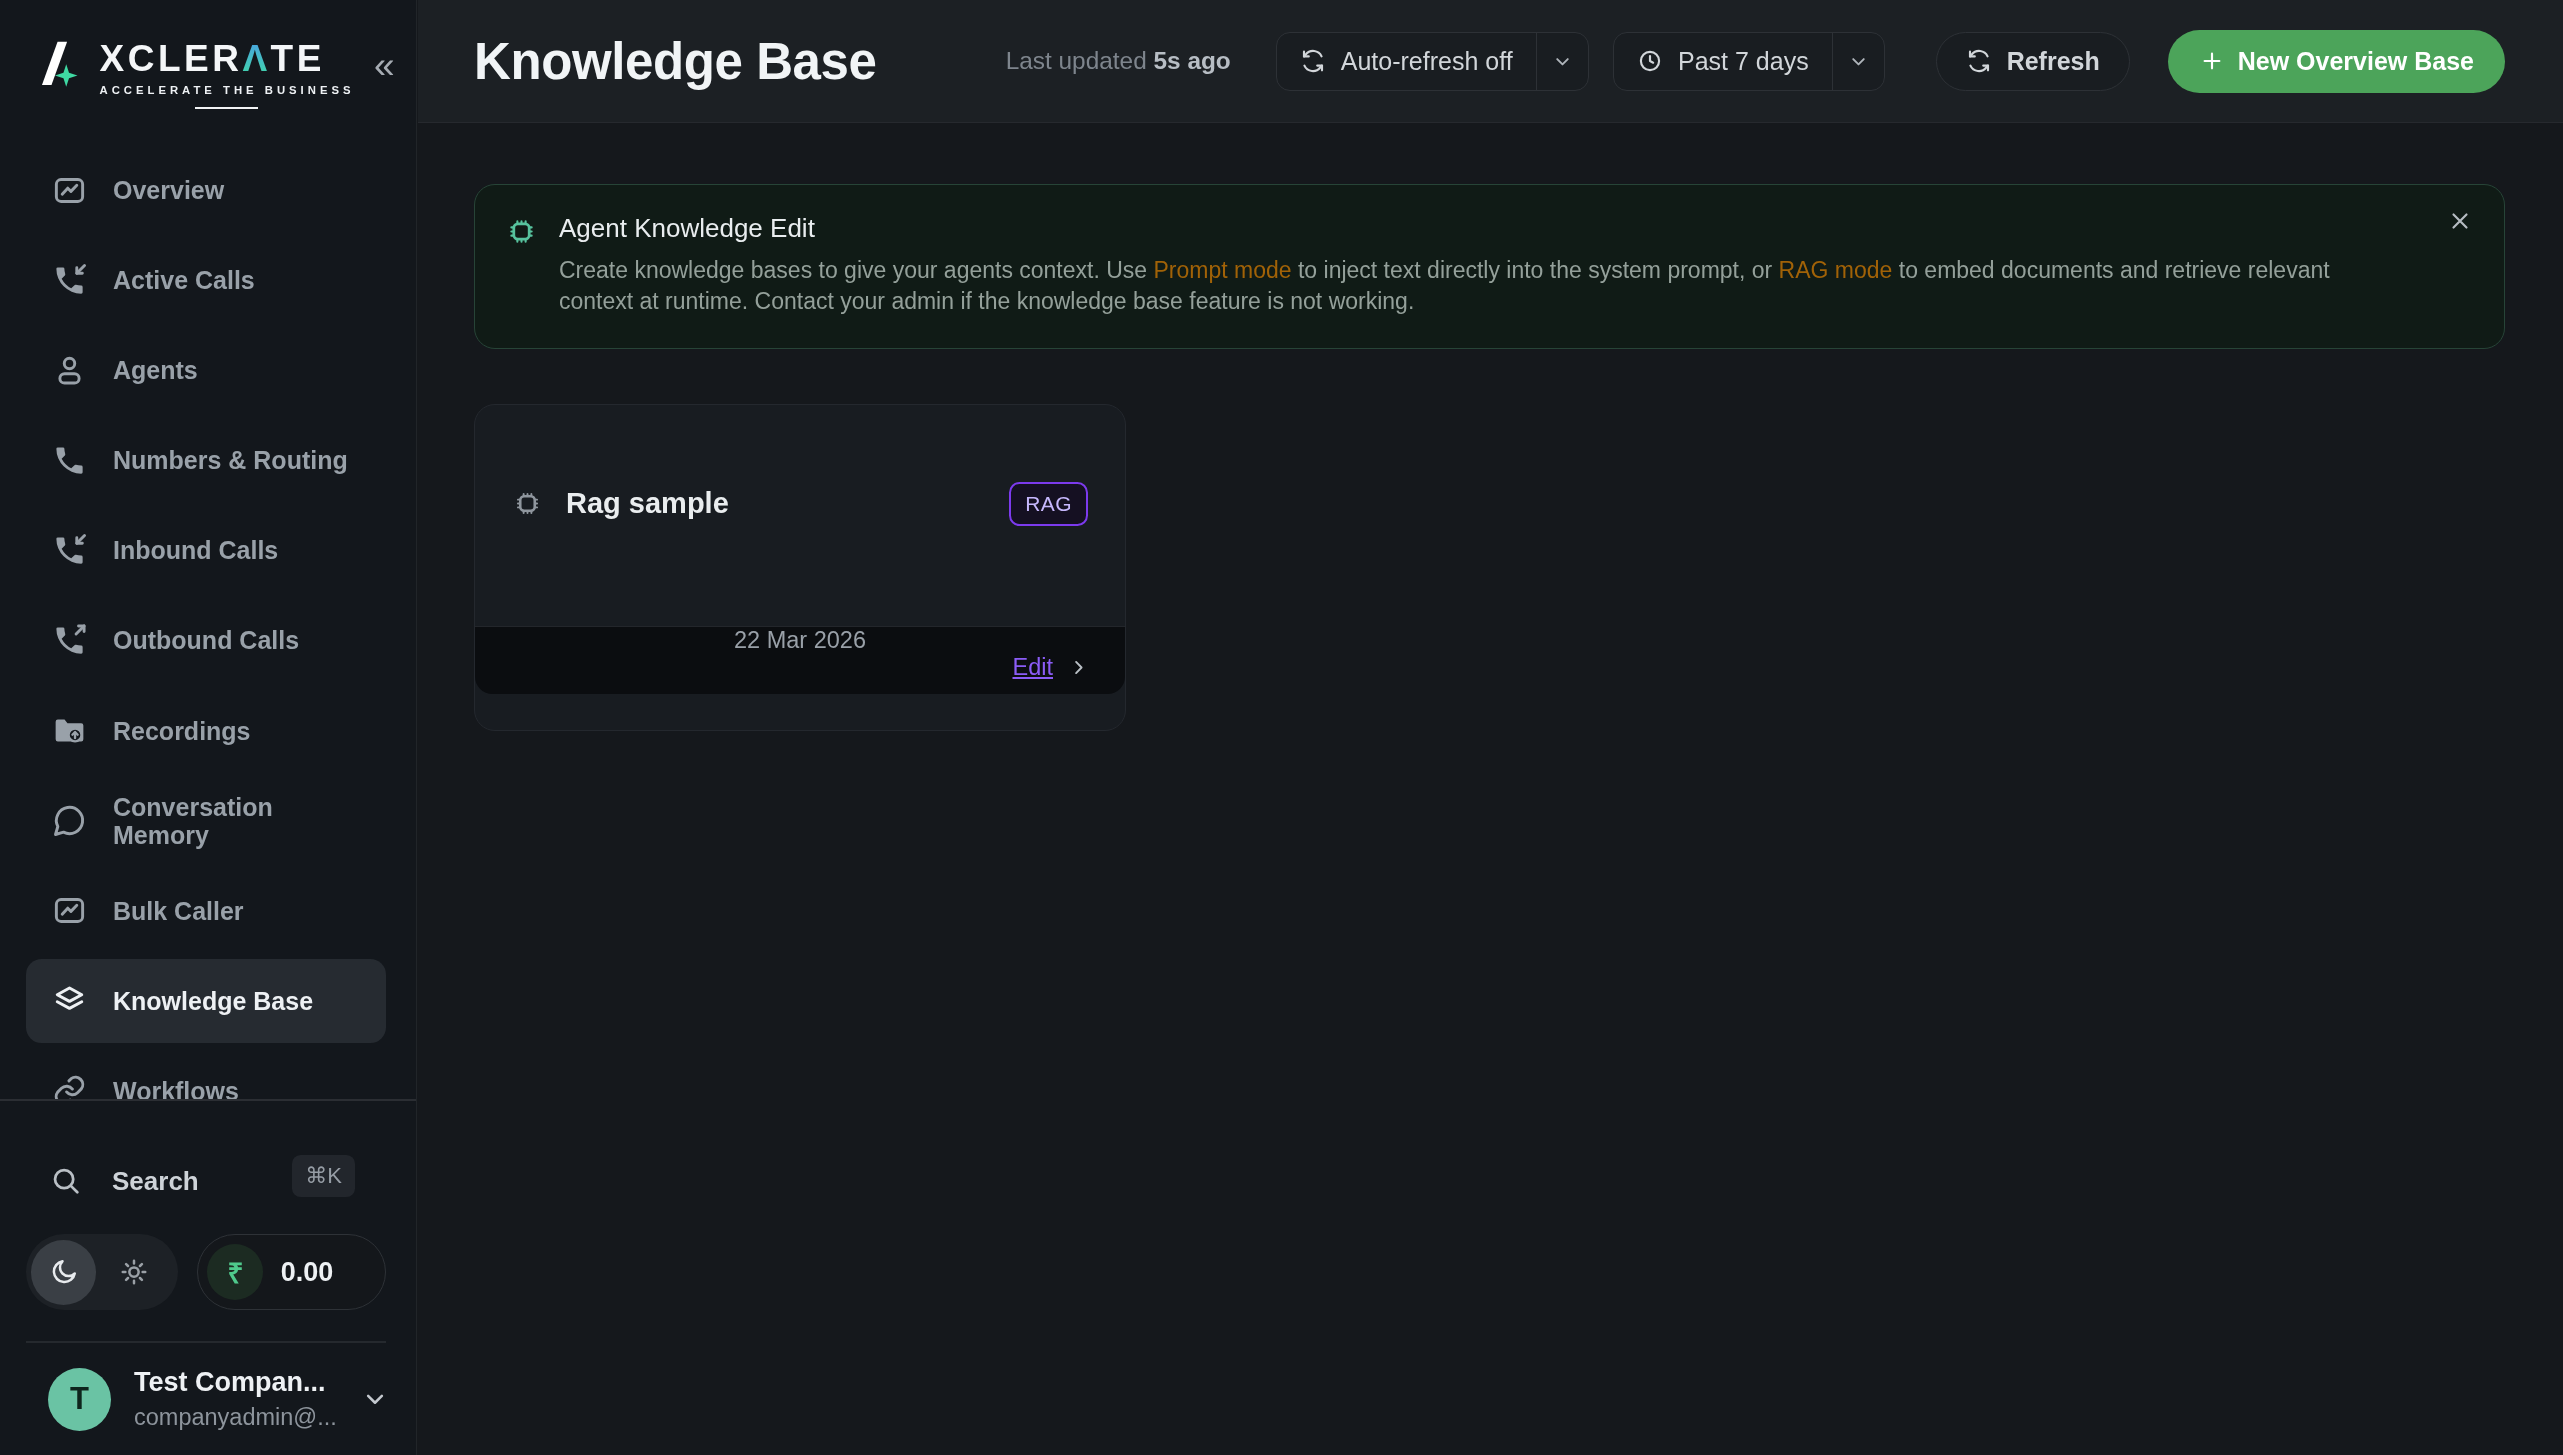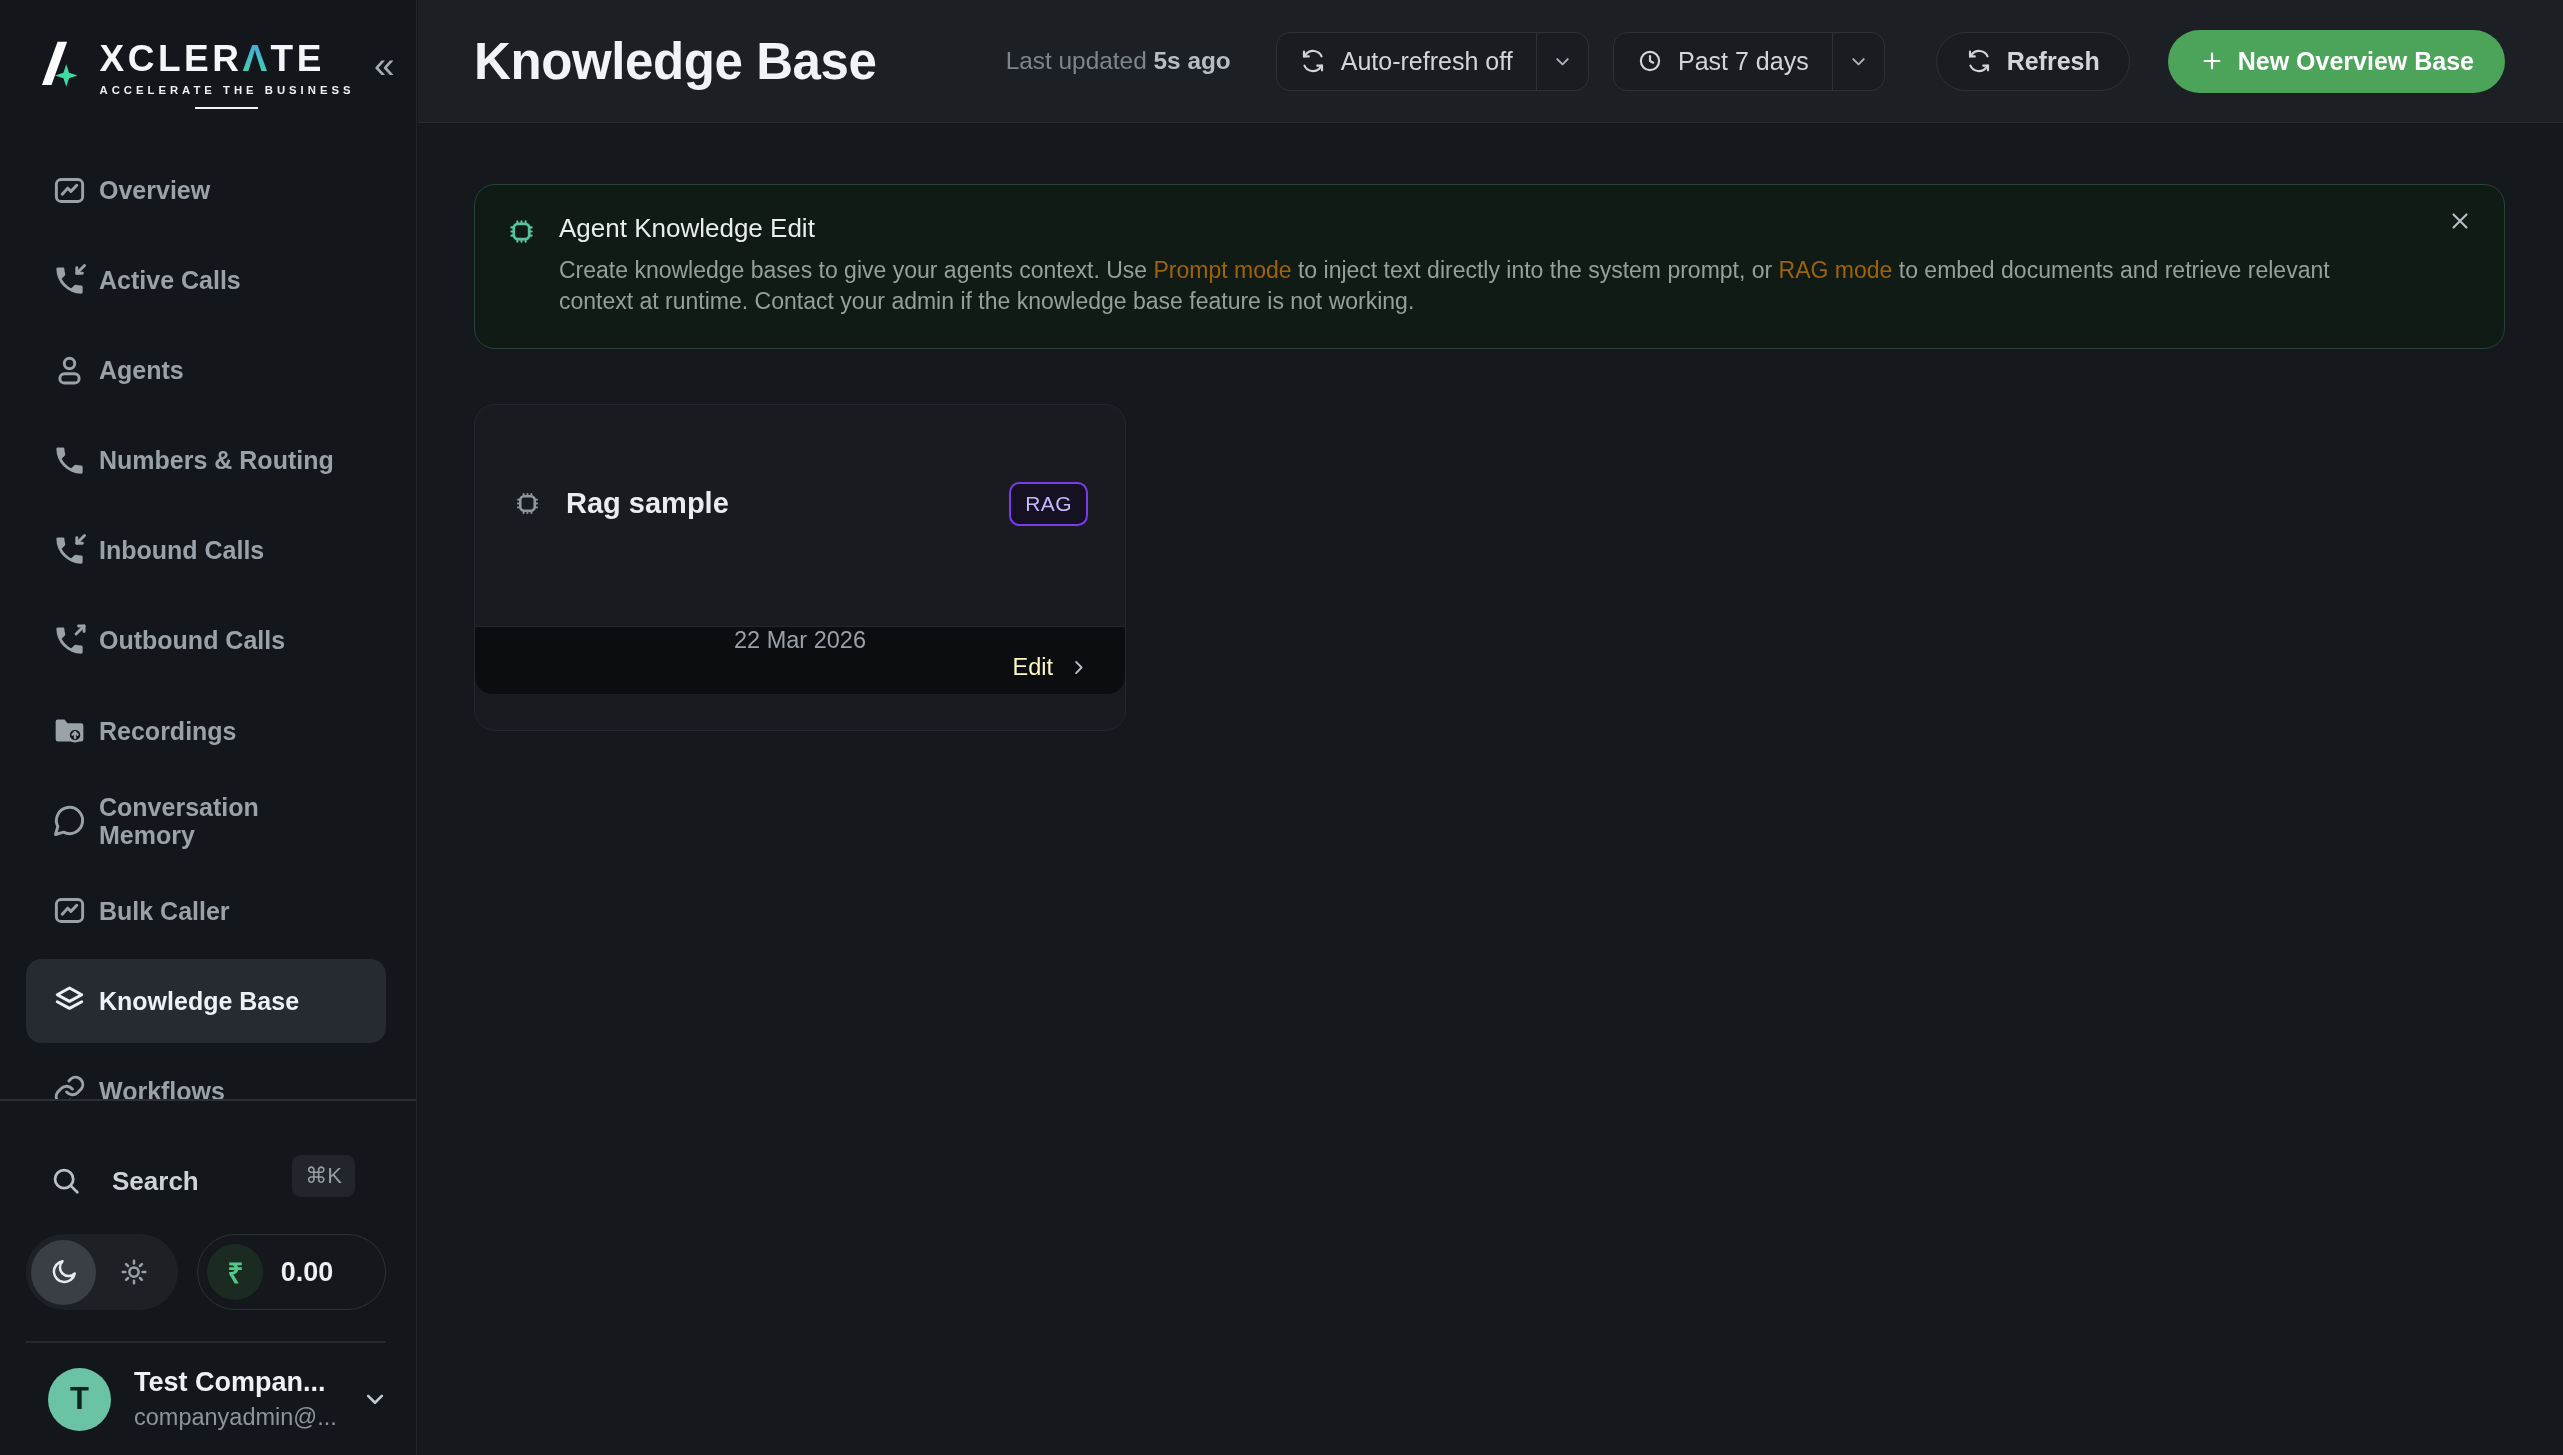--- a/index.html
+++ b/index.html
@@ -25,21 +25,21 @@
     background:linear-gradient(180deg,#4a9fe8 0%,#3fd9a3 100%);
     -webkit-background-clip:text; background-clip:text; color:transparent;
   }
   .brand-sub{ display:flex; align-items:center; gap:10.5px; margin-top:7px;flex-direction:column; }
   .tagline{ font-size:11.3px; letter-spacing:4px; color:#eef1f4; font-weight:700; white-space:nowrap; }
   .tag-rule{ width:63px; height:2.6px; background:#f1f3f5; }
   .collapse{ font-size:37px; line-height:1; color:#a6acb3; margin-top:7px; cursor:pointer; letter-spacing:-1.7px; }
 
   .nav{ position:absolute; top:148px; left:0; right:0; height:952px; overflow:hidden; }
   .nav-item{
-    height:84px; margin-bottom:6.1px; display:flex; align-items:center; gap:12px;
+    height:84px; margin-bottom:6.1px; display:flex; align-items:center; gap:26px;
     padding-left:52px; font-size:25px; font-weight:600; color:#99a1a9; cursor:pointer;
   }
   .nav-item .ic{ width:35px; height:35px; flex:none; }
   .nav-item .nav-label{ max-width:248px; line-height:1.12; }
   .nav-item.active{
     margin:0 30.5px 6.1px 26px; padding-left:26px; border-radius:15.7px;
     background:#262b31; color:#eef1f4;
   }
   .nav-divider{ position:absolute; top:1099px; left:0; right:0; height:1.7px; background:#2b2e33; }
 
@@ -136,21 +136,21 @@
     margin-left:auto; border:2.6px solid #7c3aed; color:#c7b8fd; background:#151022;
     border-radius:10.5px; padding:7.8px 14px; font-size:21px; font-weight:500; letter-spacing:0.4px;
   }
   .card-footer{
     position:absolute; left:0; right:0; top:221px; height:68px; background:#0b0d10;
     border-top:0.9px solid #23262b; border-radius:0 0 17.4px 17.4px;
     display:flex; align-items:center; padding:0 35px;flex-direction:column;
   }
   .card-date{ font-size:23.5px; color:#99a0a8; }
   .card-edit{ margin-left:auto; display:flex; align-items:center; gap:14px; }
-  .card-edit-label{ font-size:23.5px; color:#fef9c3; }
+  .card-edit-label{ font-size:23.5px; color:#8b5cf6;text-decoration:underline; }
   .card-edit .ic{ width:23px; height:23px; color:#b9bfc5; }
 </style>
 </head>
 <body>
 
 <svg width="0" height="0" style="position:absolute">
   <defs>
     <symbol id="i-chart-frame" viewBox="0 0 24 24">
       <rect x="3" y="4.5" width="18" height="15" rx="3.2"></rect>
       <path d="M7 14.6 10.8 10.4 13 12.6 17 8.4"></path>

